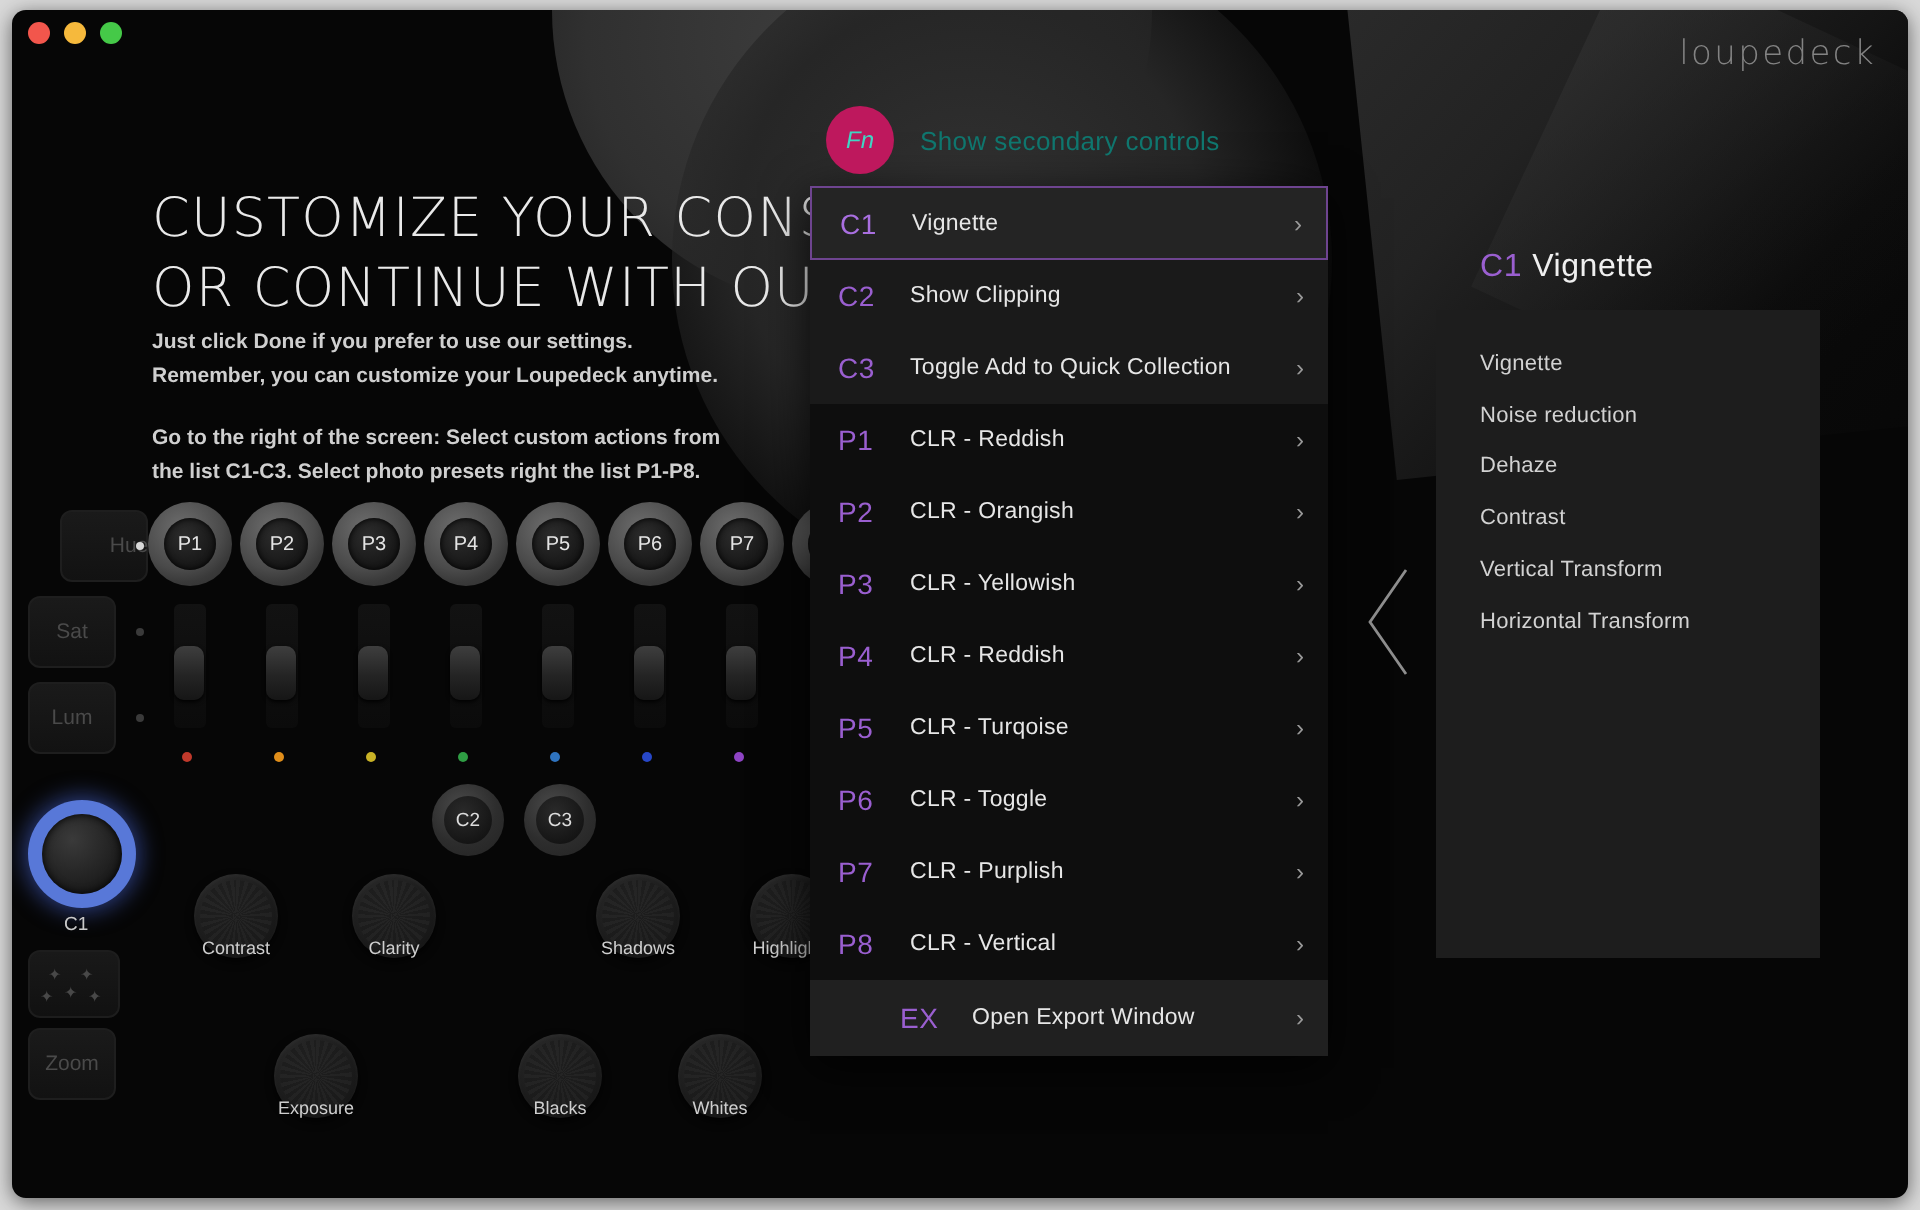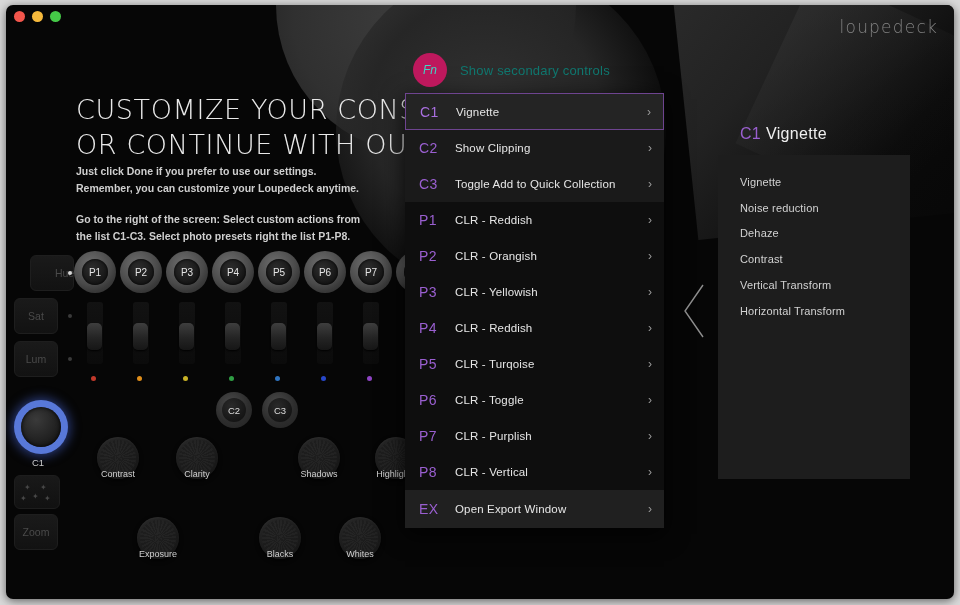--- a/index.html
+++ b/index.html
@@ -464,21 +464,21 @@
         <span class="chev">›</span>
       </div>
       <div class="menu-row">
         <span class="key">P8</span>
         <span class="lbl">CLR - Vertical</span>
         <span class="chev">›</span>
       </div>
     </div>
 
     <div class="menu-group group-ex">
-      <div class="menu-row" style="height:38px;">
+      <div class="menu-row" style="height:38px;margin-left:31px;">
         <span class="key">EX</span>
         <span class="lbl">Open Export Window</span>
         <span class="chev">›</span>
       </div>
     </div>
   </div>
 
   <div id="back-chevron">
     <svg width="26" height="56" viewBox="0 0 26 56" fill="none">
       <path d="M22 2 L4 28 L22 54" stroke="#8e8e8e" stroke-width="1.4" fill="none"></path>

